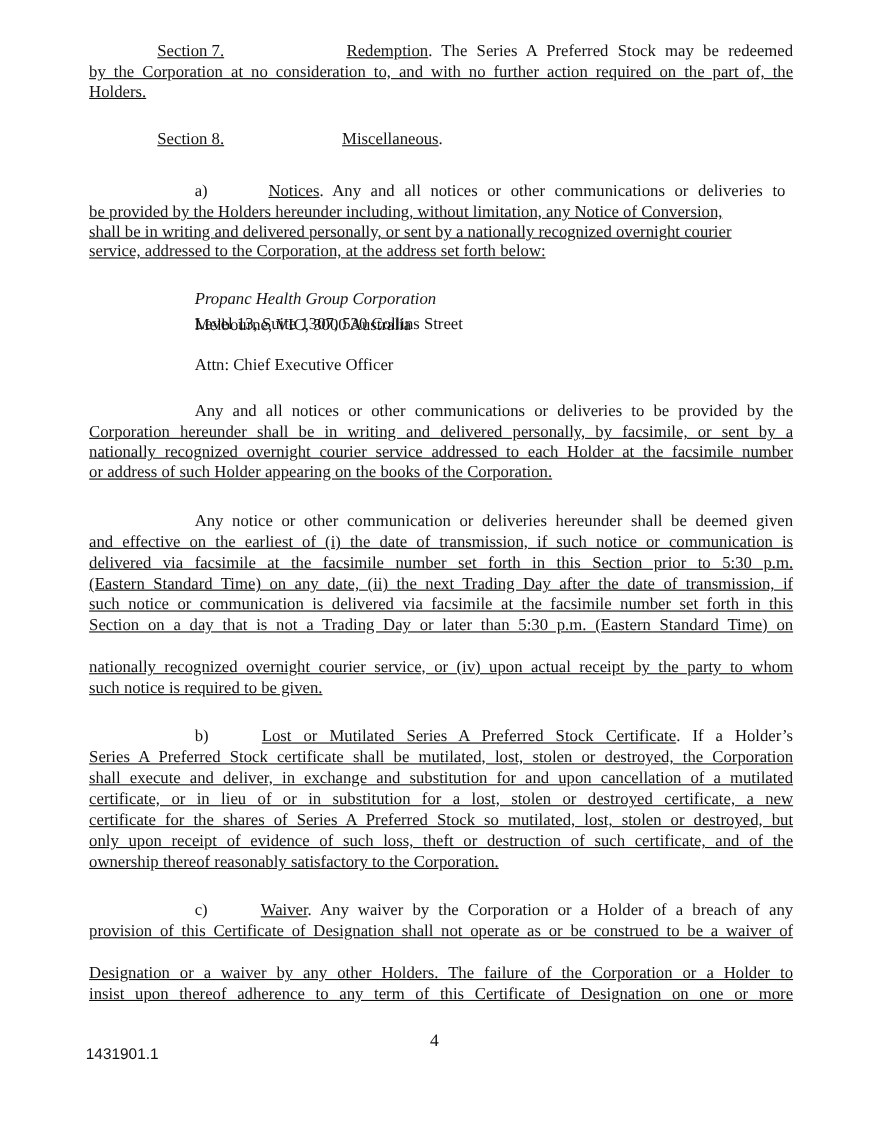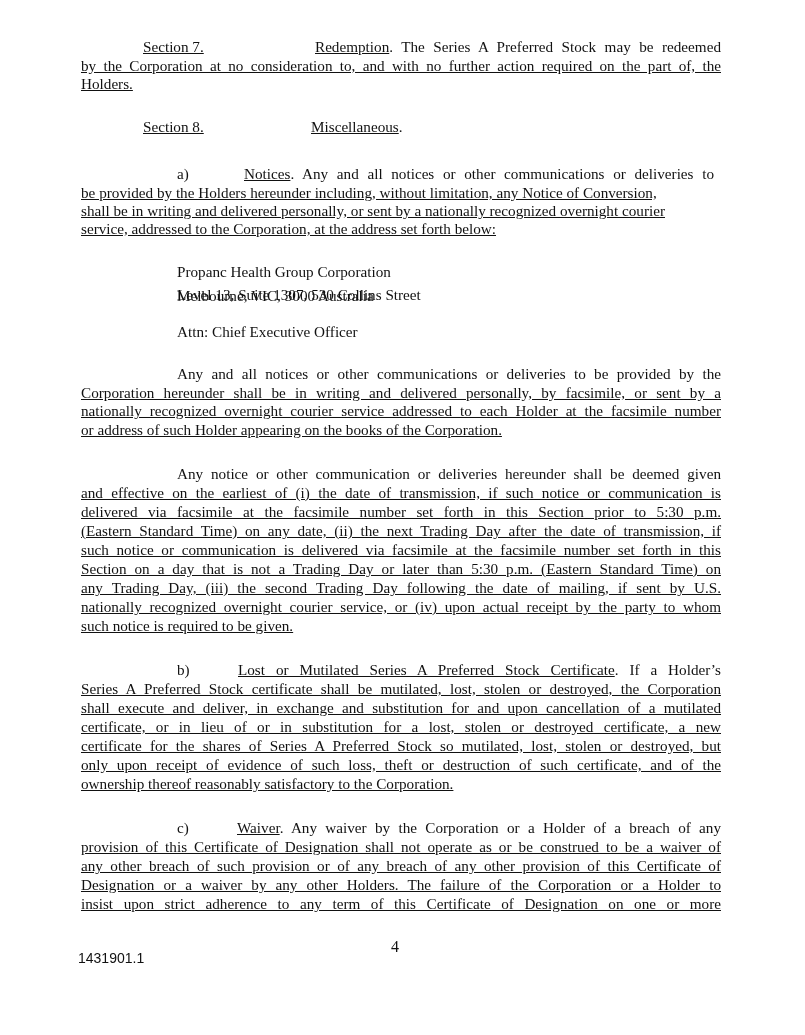--- a/index.html
+++ b/index.html
@@ -27,51 +27,49 @@
 
   <div class="abs u" style="left:143px; top:117px;">Section 8.</div>
   <div class="abs" style="left:311px; top:117px;"><span class="u">Miscellaneous</span><span>.</span></div>
 
   <div class="abs" style="left:177px; top:164px;">a)</div>
   <div class="abs" style="left:244px; top:164px; width:470px; text-align:justify; text-align-last:justify;"><span class="u">Notices</span><span>.  Any and all notices or other communications or deliveries to</span></div>
   <div class="line" style="top:201px; width:633px;">shall be in writing and delivered personally, or sent by a nationally recognized overnight courier</div>
   <div class="line" style="top:183px; width:633px;">be provided by the Holders hereunder including, without limitation, any Notice of Conversion,</div>
   <div class="line" style="top:219px;">service, addressed to the Corporation, at the address set forth below:</div>
 
-  <div class="abs" style="left:177px; top:262px;">Propanc Health Group Corporation</div>
+  <div class="abs" style="left:177px; top:262px;font-style:italic;">Propanc Health Group Corporation</div>
   <div class="abs" style="left:177px; top:285px;">Level 13, Suite 1307, 530 Collins Street</div>
   <div class="abs" style="left:177px; top:286px;text-align:right;">Melbourne, VIC, 3000 Australia</div>
   <div class="abs" style="left:177px; top:322px;">Attn: Chief Executive Officer</div>
 
   <div class="abs" style="left:177px; top:364px; width:544px; text-align:justify; text-align-last:justify;">Any and all notices or other communications or deliveries to be provided by the</div>
   <div class="line just" style="top:383px;">Corporation hereunder shall be in writing and delivered personally, by facsimile, or sent by a</div>
   <div class="line just" style="top:401px;">nationally recognized overnight courier service addressed to each Holder at the facsimile number</div>
   <div class="line" style="top:420px;">or address of such Holder appearing on the books of the Corporation.</div>
 
   <div class="abs" style="left:177px; top:464px; width:544px; text-align:justify; text-align-last:justify;">Any notice or other communication or deliveries hereunder shall be deemed given</div>
   <div class="line just" style="top:483px;">and effective on the earliest of (i) the date of transmission, if such notice or communication is</div>
   <div class="line just" style="top:502px;">delivered via facsimile at the facsimile number set forth in this Section prior to 5:30 p.m.</div>
   <div class="line just" style="top:521px;">(Eastern Standard Time) on any date, (ii) the next Trading Day after the date of transmission, if</div>
   <div class="line just" style="top:540px;">such notice or communication is delivered via facsimile at the facsimile number set forth in this</div>
   <div class="line just" style="top:559px;">Section on a day that is not a Trading Day or later than 5:30 p.m. (Eastern Standard Time) on</div>
-  <div class="line just" style="top:578px;">any Trading Day, (iii) the second Trading Day following the date of mailing, if sent by U.S.</div>
   <div class="line just" style="top:597px;">nationally recognized overnight courier service, or (iv) upon actual receipt by the party to whom</div>
   <div class="line" style="top:616px;">such notice is required to be given.</div>
 
   <div class="abs" style="left:177px; top:660px;">b)</div>
   <div class="abs" style="left:238px; top:660px; width:483px; text-align:justify; text-align-last:justify;"><span class="u">Lost or Mutilated Series A Preferred Stock Certificate</span><span>.  If a Holder’s</span></div>
   <div class="line just" style="top:679px;">Series A Preferred Stock certificate shall be mutilated, lost, stolen or destroyed, the Corporation</div>
   <div class="line just" style="top:698px;">shall execute and deliver, in exchange and substitution for and upon cancellation of a mutilated</div>
   <div class="line just" style="top:717px;">certificate, or in lieu of or in substitution for a lost, stolen or destroyed certificate, a new</div>
   <div class="line just" style="top:736px;">certificate for the shares of Series A Preferred Stock so mutilated, lost, stolen or destroyed, but</div>
   <div class="line just" style="top:755px;">only upon receipt of evidence of such loss, theft or destruction of such certificate, and of the</div>
   <div class="line" style="top:774px;">ownership thereof reasonably satisfactory to the Corporation.</div>
 
   <div class="abs" style="left:177px; top:818px;">c)</div>
   <div class="abs" style="left:237px; top:818px; width:484px; text-align:justify; text-align-last:justify;"><span class="u">Waiver</span><span>.  Any waiver by the Corporation or a Holder of a breach of any</span></div>
   <div class="line just" style="top:837px;">provision of this Certificate of Designation shall not operate as or be construed to be a waiver of</div>
-  <div class="line just" style="top:856px;">any other breach of such provision or of any breach of any other provision of this Certificate of</div>
   <div class="line just" style="top:875px;">Designation or a waiver by any other Holders.  The failure of the Corporation or a Holder to</div>
-  <div class="line just" style="top:894px;">insist upon strict adherence to any term of this Certificate of Designation on one or more</div>
+  <div class="line just" style="top:894px;">insist upon thereof adherence to any term of this Certificate of Designation on one or more</div>
 
   <div class="pgnum">4</div>
   <div class="docid">1431901.1</div>
 </div>
 
 </body></html>

